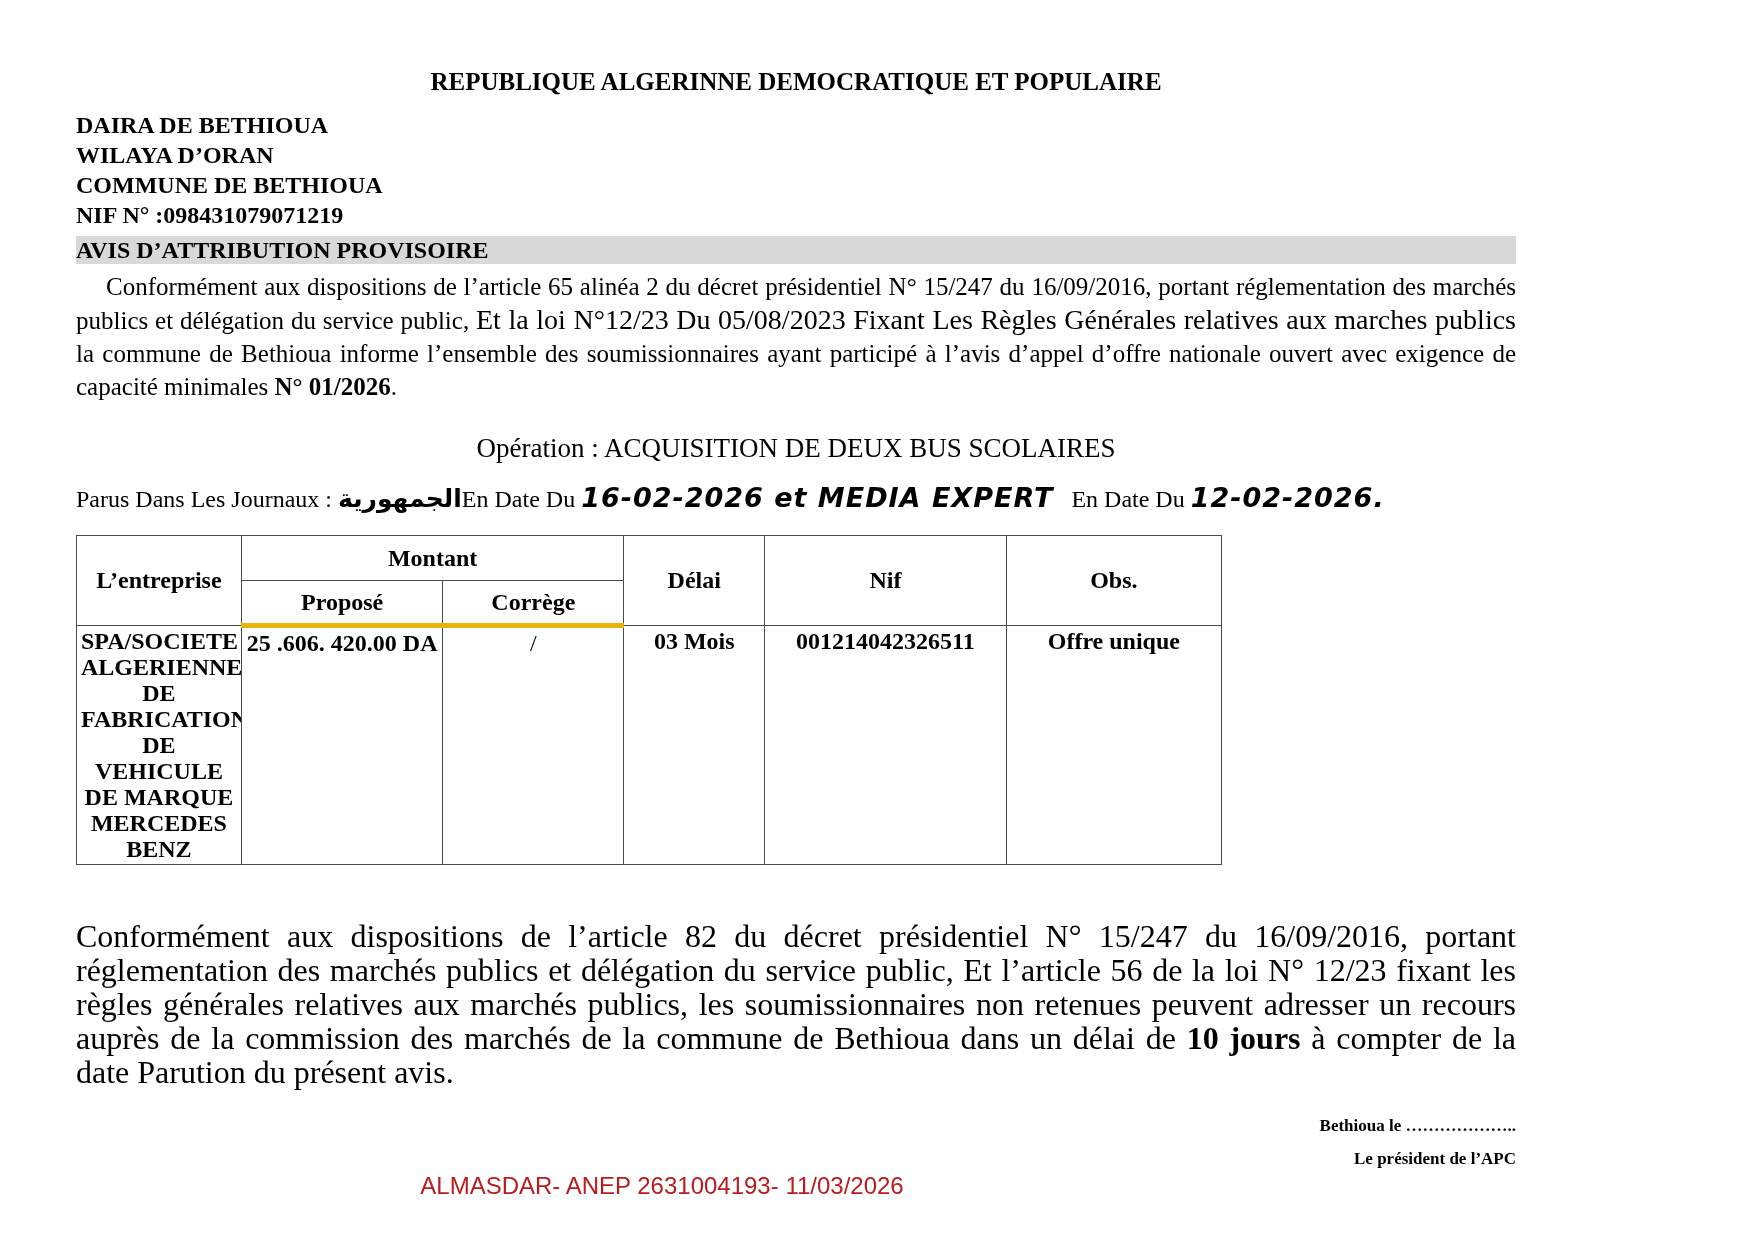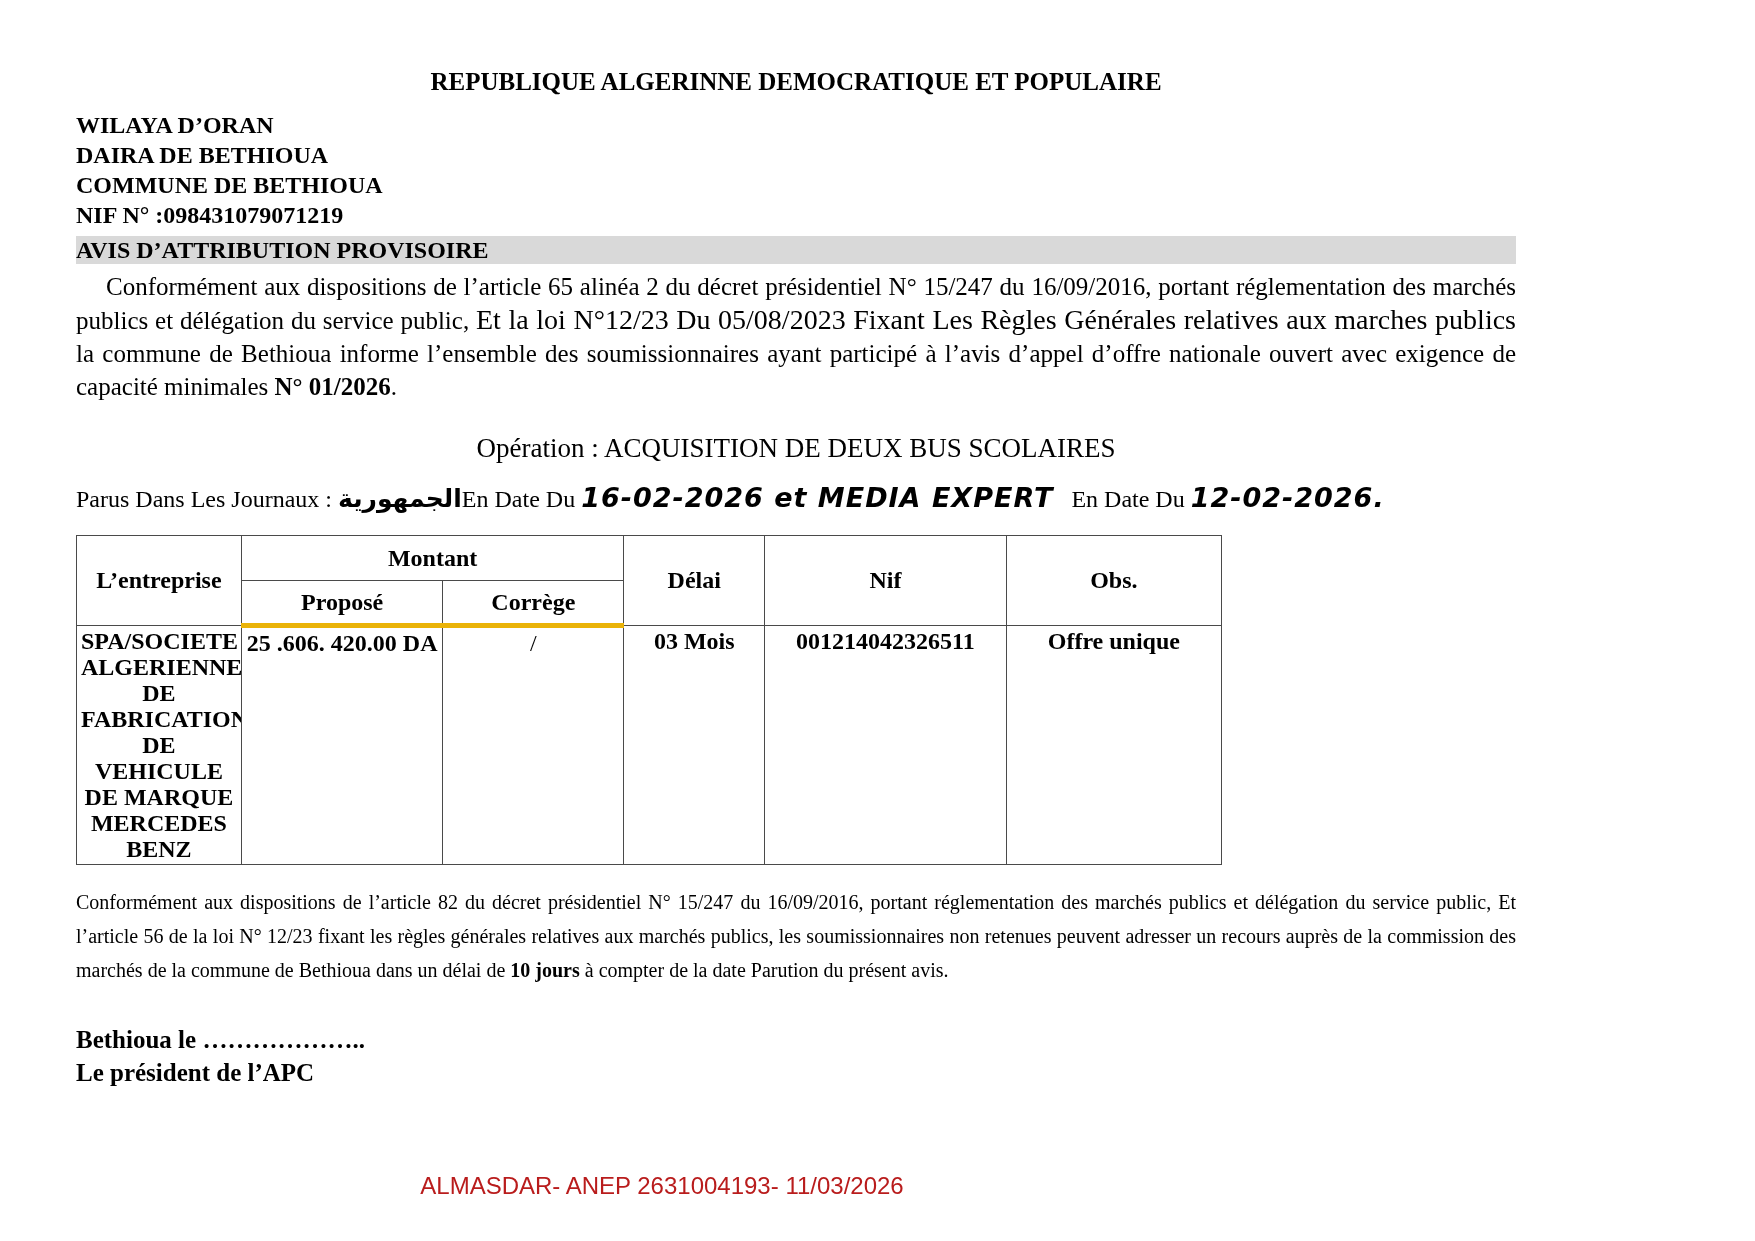--- a/index.html
+++ b/index.html
@@ -54,43 +54,43 @@
   td.montant-cell{border-bottom:2px solid #9e9e9e;}
   tr.body-row td{height:200px;vertical-align:top;}
   td.cell-entreprise{font-weight:bold;font-size:22px;line-height:26px;padding-top:12px;}
   td.cell-propose{font-weight:bold;font-size:25px;padding-top:28px;}
   td.cell-correge{font-size:25px;padding-top:34px;}
   td.cell-delai{font-weight:bold;font-size:25px;padding-top:28px;}
   td.cell-nif{font-weight:bold;font-size:24px;padding-top:32px;}
   td.cell-obs{font-weight:bold;font-size:23px;padding-top:26px;}
   
   .para2{
-    margin-top:20px;font-size:20px;line-height:34px;text-align:justify;
+    margin-top:54px;font-size:32px;line-height:34px;text-align:justify;
   }
   .para2 .bold{font-weight:bold;}
   
   .signature{
-    margin-top:36px;text-align:left;font-weight:bold;font-size:25px;line-height:33px;
+    margin-top:20px;text-align:right;font-weight:bold;font-size:17px;line-height:33px;
   }
   
   .footer{
     position:absolute;left:62px;top:1172px;width:1200px;text-align:center;
     font-family:"Liberation Sans", sans-serif;font-size:24px;color:#b91c1c;
   }
 </style>
 </head>
 <body>
 
 <div class="page">
 
   <div class="doc-title">REPUBLIQUE ALGERINNE DEMOCRATIQUE ET POPULAIRE</div>
 
   <div class="org-block">
+    <div>DAIRA DE BETHIOUA</div>
     <div>WILAYA D’ORAN</div>
-    <div>DAIRA DE BETHIOUA</div>
     <div>COMMUNE DE BETHIOUA</div>
     <div>NIF N° :098431079071219</div>
   </div>
 
   <div class="banner" style="background: rgb(217, 217, 217);">AVIS D’ATTRIBUTION PROVISOIRE</div>
 
   <div class="para1"><span>Conformément aux dispositions de l’article 65 alinéa 2 du décret présidentiel N° 15/247 du 16/09/2016, portant réglementation des marchés publics et délégation du service public, </span><span class="big">Et la loi N°12/23 Du 05/08/2023 Fixant Les Règles Générales   relatives aux marches publics </span><span>la commune de Bethioua informe l’ensemble des soumissionnaires ayant participé à l’avis d’appel d’offre nationale ouvert  avec exigence de capacité minimales </span><span class="bold">N° 01/2026</span><span>.</span></div>
 
   <div class="operation">Opération : ACQUISITION DE DEUX BUS SCOLAIRES</div>
 

